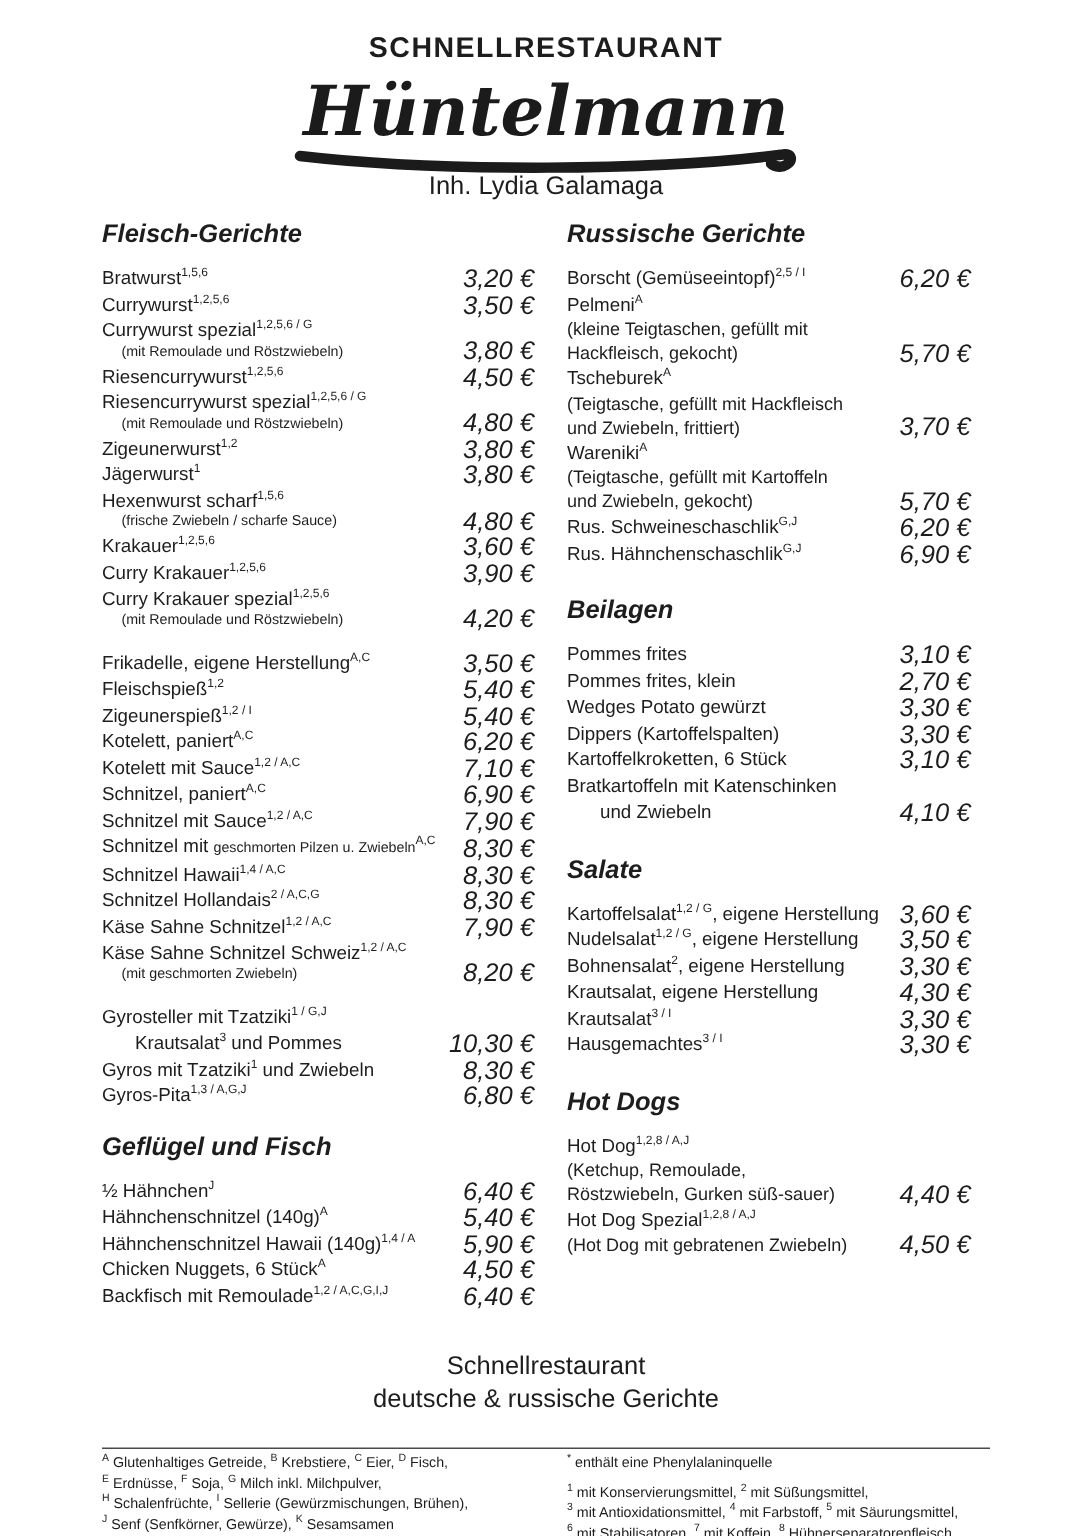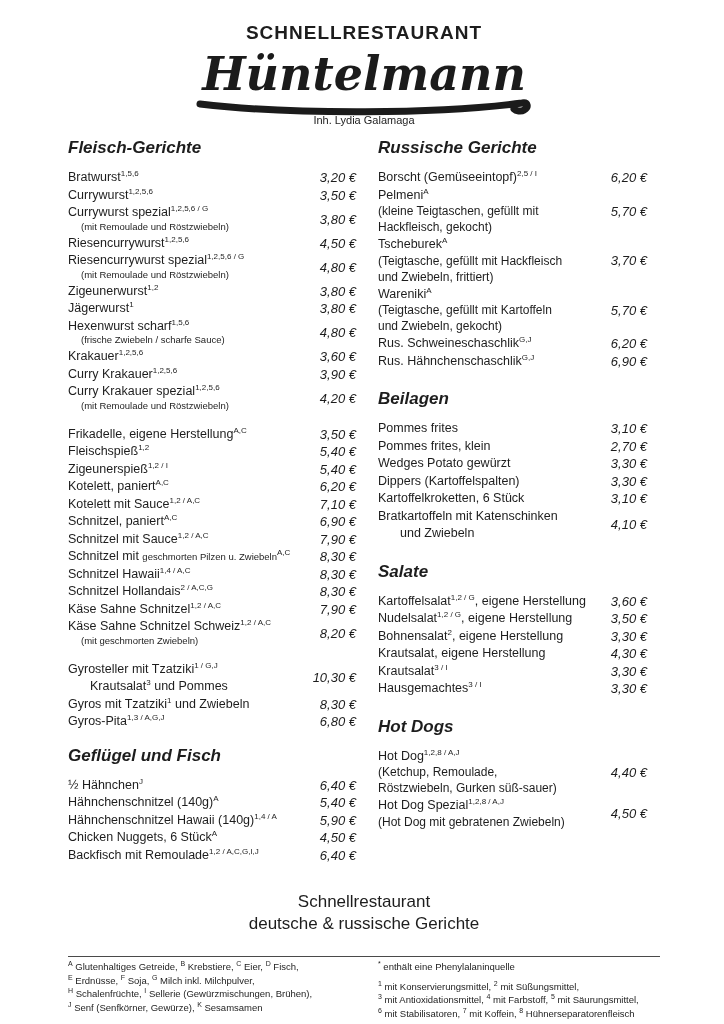--- a/index.html
+++ b/index.html
@@ -6,34 +6,34 @@
   .page {
     width: 724px; height: 1024px; background: #ffffff; color: #1d1d1d;
     font-family: "Liberation Sans", sans-serif;
     position: relative; box-sizing: border-box;
     padding: 22px 64px 16px 68px; overflow: hidden;
   }
   
   .header { text-align: center; }
   .header-title { font-size: 19px; font-weight: bold; letter-spacing: 1px; }
   .logo { margin: 2px auto 0; display: block; }
-  .owner { font-size: 11px; margin-top: -4px; }
+  .owner { font-size: 17px; margin-top: -4px; }
   
   .columns { display: flex; margin-top: 12px; }
   .col-left { width: 292px; }
   .col-gap { width: 18px; }
   .col-right { flex: 1; }
   .section { margin-bottom: 15px; }
   .col-right .section { margin-bottom: 19px; }
   .section-heading { font-weight: bold; font-style: italic; font-size: 17px; margin: 0 0 11px 0; }
-  .item { display: flex; align-items: center; }
+  .item { display: flex; align-items: flex-end; }
   .name-wrap { flex: 1; }
   .name-line { font-size: 12.5px; line-height: 17.5px; }
   .cont-line { font-size: 12.5px; line-height: 17.5px; padding-left: 22px; }
-  .price { font-size: 13px; font-style: italic; line-height: 17.5px; white-space: nowrap; margin-left: 8px; }
+  .price { font-size: 17px; font-style: italic; line-height: 17.5px; white-space: nowrap; margin-left: 8px; }
   .col-left .price { padding-right: 4px; }
   .col-right .price { padding-right: 13px; }
   .note-small { font-size: 9.5px; line-height: 12px; padding-left: 13px; margin: -1px 0 2px 0; }
   .note { font-size: 12px; line-height: 15px; margin-bottom: 1px; }
   .spacer { height: 12px; }
   sup { font-size: 8px; line-height: 0; vertical-align: super; }
   .sm { font-size: 9.5px; }
   
   .tagline { text-align: center; font-size: 17px; line-height: 21.5px; margin-top: 12px; }
   

